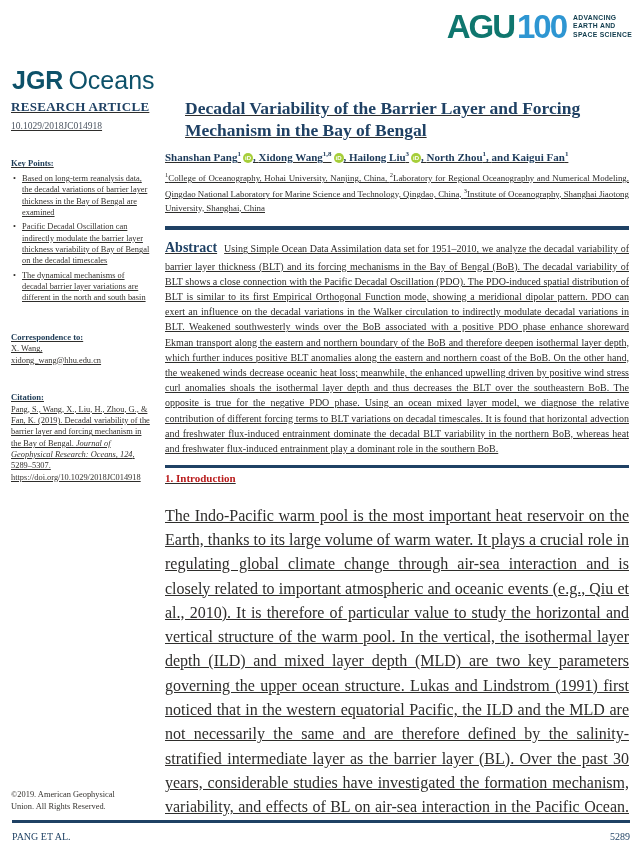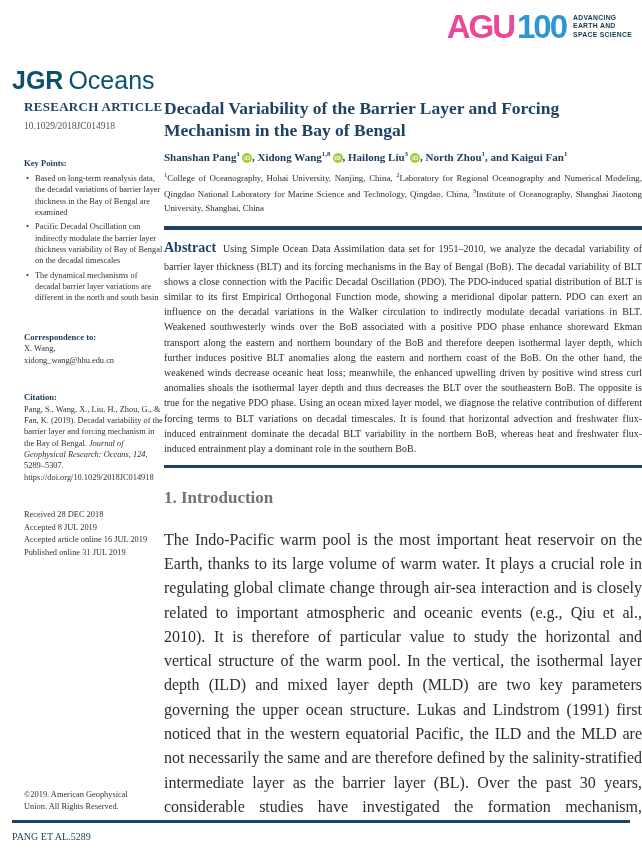--- a/index.html
+++ b/index.html
@@ -3,60 +3,60 @@
 <meta charset="utf-8">
 <style>
   * { margin:0; padding:0; box-sizing:border-box; }
   html,body { background:#fff; }
   .page {
     position:relative; width:642px; height:857px; background:#ffffff;
     font-family:"Liberation Serif", serif; color:#2e2d2b; overflow:hidden;
   }
   
   .agu-logo { position:absolute; top:10px; right:10px; display:flex; align-items:flex-start; }
-  .agu-word { font-family:"Liberation Sans", sans-serif; font-weight:900; font-size:33px; line-height:1; color:#ec4899; letter-spacing:-2px; }
+  .agu-word { font-family:"Liberation Sans", sans-serif; font-weight:900; font-size:33px; line-height:1; color:#0f766e; letter-spacing:-2px; }
   .agu-100 { font-family:"Liberation Sans", sans-serif; font-weight:900; font-size:33px; line-height:1; color:#2e96d2; letter-spacing:-2px; margin-left:3px; }
   .agu-tagline { margin-left:7px; margin-top:4px; font-family:"Liberation Sans", sans-serif; font-size:6.8px; font-weight:700; color:#0f3b4c; line-height:1.25; letter-spacing:0.3px; }
   .journal-title { position:absolute; left:12px; top:66px; font-family:"Liberation Sans", sans-serif; font-size:25px; color:#0d5169; }
   .journal-title .abbr { font-weight:700; }
   .journal-title .name { font-weight:500; margin-left:5px; }
   
-  .content { position:absolute; top:98px; left:24px; width:618px; height:721px; display:flex; gap:1px; }
+  .content { position:absolute; top:98px; left:11px; width:618px; height:721px; display:flex; gap:15px;text-decoration:underline; }
   .sidebar { flex:0 0 139px; width:139px; position:relative; font-size:8.4px; line-height:1.35; color:#35322e; }
   .main { flex:1; overflow:hidden; }
   
   .research-article { font-size:13px; font-weight:700; color:#1f4164; letter-spacing:0.3px; }
   .doi { font-size:9.5px; color:#4c5561; margin-top:4px; }
   .sb-heading { font-size:8.6px; font-weight:700; color:#1c3a55;margin-top:26px; }
   .key-points { margin-top:20px; }
   .key-points ul { list-style:none; margin-top:3px; padding-left:11px; }
   .key-points li { position:relative; margin-bottom:3px; }
   .key-points li::before { content:"•"; position:absolute; left:-9px; top:0; }
   .correspondence { margin-top:28px; }
   .citation { margin-top:26px; }
   .citation .cit-italic { font-style:italic;text-align:center; }
   .history { margin-top:26px; line-height:1.5; }
   .copyright { position:absolute; bottom:6px; left:0; width:128px; font-size:8.4px; line-height:1.4; }
   .email { color:#35322e; text-decoration:none;text-align:right; }
   
-  .title { font-size:17.5px; line-height:1.24; font-weight:700; color:#1f4164; }
+  .title { font-size:17.5px; line-height:1.24; font-weight:700; color:#1f4164;margin-left:20px; }
   .authors { margin-top:9px; font-size:11px; font-weight:700; color:#1c3a5a; }
   .authors sup { font-size:7px; }
   .orcid { display:inline-block; width:10px; height:10px; border-radius:50%; background:#a6ce39; color:#fff; font-size:6px; font-weight:700; text-align:center; line-height:10px; margin-left:2px; font-family:"Liberation Sans", sans-serif; vertical-align:1px; }
   .affiliations { margin-top:7px; font-size:8.9px; line-height:1.55; text-align:justify; color:#2e2d2b; }
   .affiliations sup { font-size:6.5px; }
   .abstract-bar { margin-top:11px; height:4px; background:#1f4164; }
   .abstract { margin-top:7px; font-size:10px; line-height:1.52; text-align:justify; }
   .abstract-label { font-size:14px; font-weight:700; color:#1f4164; margin-right:7px; }
   .section-rule { margin-top:9px; height:2.5px; background:#1f4164; }
-  .section-heading { margin-top:20px; font-size:17px; font-weight:700; color:#737373; }
+  .section-heading { margin-top:4px; font-size:11px; font-weight:700; color:#b91c1c; }
   .paragraphs p { margin-top:20px; font-size:16px; line-height:1.52; text-align:justify; }
   
   .footer-rule { position:absolute; left:12px; top:820px; width:618px; height:2.5px; background:#1f4164; }
-  .footer { position:absolute; left:12px; top:831px; width:618px; display:flex; justify-content:flex-start; font-size:10px; color:#1f4164; }
+  .footer { position:absolute; left:12px; top:831px; width:618px; display:flex; justify-content:space-between; font-size:10px; color:#1f4164; }
 </style>
 </head>
 <body>
 
 <div class="page">
 
   <div class="agu-logo">
     <span class="agu-word">AGU</span>
     <span class="agu-100">100</span>
     <span class="agu-tagline">
@@ -89,26 +89,20 @@
         <div class="sb-heading">Correspondence to:</div>
         <div>X. Wang,</div>
         <a class="email" href="#">xidong_wang@hhu.edu.cn</a>
       </div>
 
       <div class="citation">
         <div class="sb-heading">Citation:</div>
         <span>Pang, S., Wang, X., Liu, H., Zhou, G., &amp; Fan, K. (2019). Decadal variability of the barrier layer and forcing mechanism in the Bay of Bengal. </span><span class="cit-italic">Journal of Geophysical Research: Oceans, 124</span><span>, 5289–5307. https://doi.org/10.1029/2018JC014918</span>
       </div>
 
-      <div class="history">
-          <div>Received 28 DEC 2018</div>
-          <div>Accepted 8 JUL 2019</div>
-          <div>Accepted article online 16 JUL 2019</div>
-          <div>Published online 31 JUL 2019</div>
-        </div>
 
       <div class="copyright">©2019. American Geophysical Union. All Rights Reserved.</div>
     </div>
 
     <div class="main">
       <h1 class="title">Decadal Variability of the Barrier Layer and Forcing Mechanism in the Bay of Bengal</h1>
 
       <div class="authors"><span><span>Shanshan Pang</span><sup>1</sup><span class="orcid">iD</span></span>, <span><span>Xidong Wang</span><sup>1,8</sup><span class="orcid">iD</span></span>, <span><span>Hailong Liu</span><sup>3</sup><span class="orcid">iD</span></span>, <span><span>North Zhou</span><sup>1</sup></span>, <span><span>and Kaigui Fan</span><sup>1</sup></span></div>
 
       <div class="affiliations"><sup>1</sup><span>College of Oceanography, Hohai University, Nanjing, China, </span><sup>2</sup><span>Laboratory for Regional Oceanography and Numerical Modeling, Qingdao National Laboratory for Marine Science and Technology, Qingdao, China, </span><sup>3</sup><span>Institute of Oceanography, Shanghai Jiaotong University, Shanghai, China</span></div>

